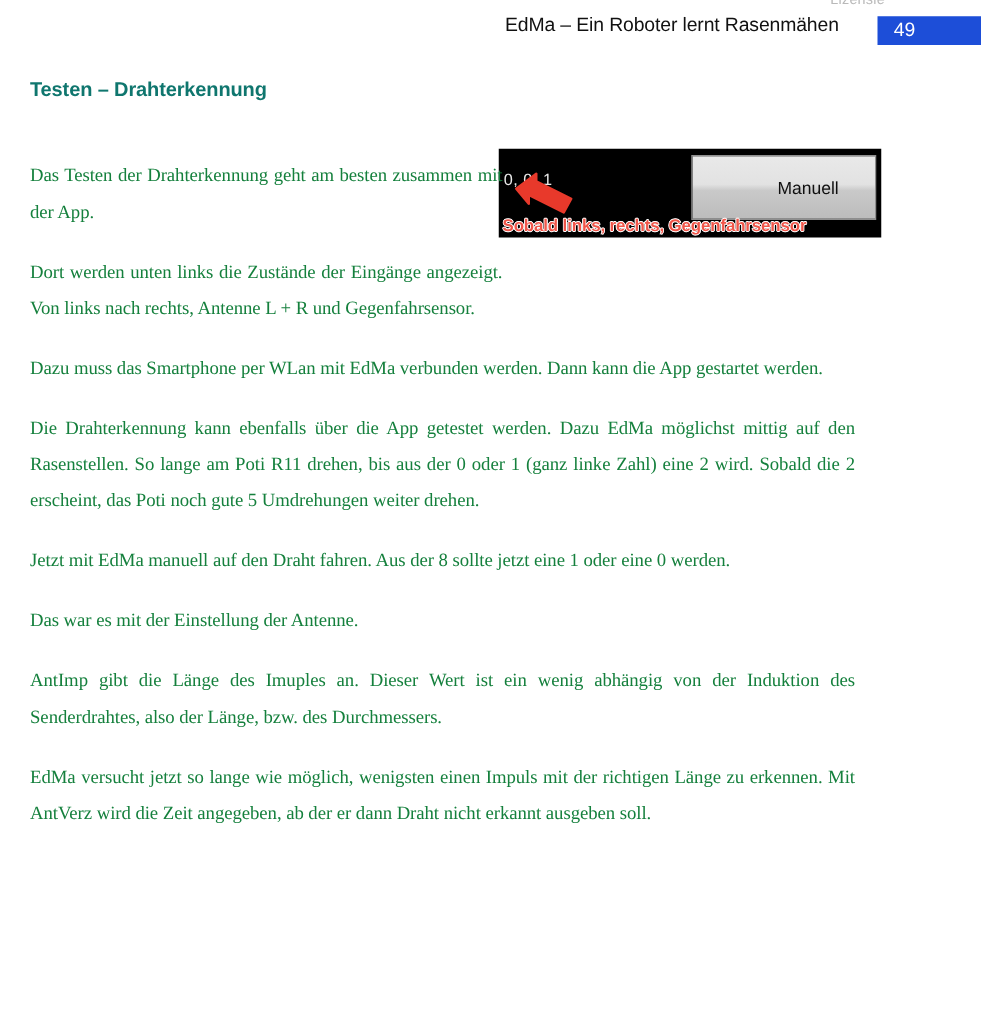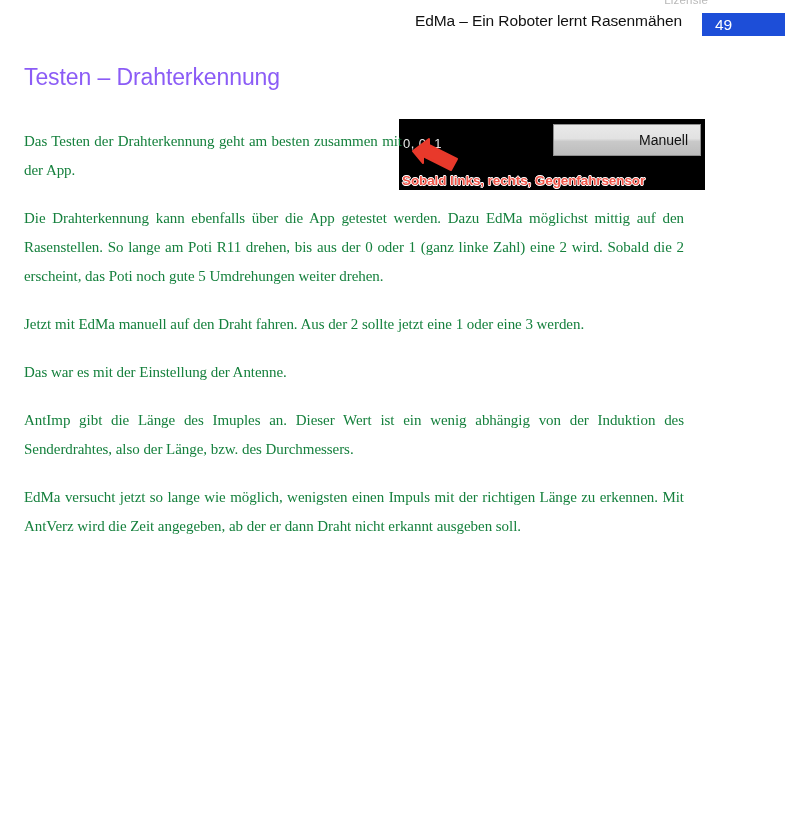--- a/index.html
+++ b/index.html
@@ -33,21 +33,20 @@
     letter-spacing: .2px;
     white-space: nowrap;
     overflow: hidden;
     height: 12px;
   }
   .header-title {
     position: absolute;
     top: 12px;
     left: 404px;
     width: 278px;
-    text-align: right;
     font-size: 15.5px;
     color: #111111;
     letter-spacing: -0.1px;
     white-space: nowrap;
   }
   .page-badge {
     position: absolute;
     top: 13px;
     left: 686px;
     width: 96px;
@@ -60,23 +59,23 @@
     padding-left: 13px;
     box-sizing: border-box;
     margin-left: 16px;
   }
 
   
   .section-heading {
     position: absolute;
     top: 64px;
     left: 24px;
-    font-size: 23px;
-    font-weight: normal;
-    color: #8b5cf6;
+    font-size: 16px;
+    font-weight: bold;
+    color: #0f766e;
     letter-spacing: -0.1px;
     white-space: nowrap;
   }
 
   
   .body-col {
     position: absolute;
     left: 24px;
     top: 127px;
     width: 660px;
@@ -115,28 +114,28 @@
     font-size: 13px;
     color: #e8e8e8;
     font-family: "Liberation Sans", sans-serif;
     letter-spacing: .4px;
   }
   .app-figure .mode-button {
     position: absolute;
     left: 154px;
     top: 5px;
     width: 148px;
-    height: 32px;
+    height: 52px;
     background: linear-gradient(to bottom, #e9e9e9 0%, #e2e2e2 45%, #c9c9c9 55%, #bcbcbc 100%);
     border: 1px solid #8f8f8f;
     box-sizing: border-box;
     display: flex;
     align-items: center;
     justify-content: flex-end;
-    padding-right: 12px;
+    padding-right: 29px;
     font-size: 14px;
     color: #101010;
   }
   .arrow-wrap {
     position: absolute;
     left: 0; top: 0;
     width: 306px; height: 71px;
     pointer-events: none;
   }
   .app-figure .callout {
@@ -176,26 +175,28 @@
       </g>
     </svg>
   </div>
   <div class="callout">Sobald links, rechts, Gegenfahrsensor</div>
 </div>
 
 <div class="body-col">
 
   <p class="para narrow">Das Testen der Drahterkennung geht am besten zusammen mit der App.</p>
 
-
+  <p class="para narrow">Dort werden unten links die Zustände der Eingänge angezeigt. Von links nach rechts, Antenne L + R und Gegenfahrsensor.</p>
+
+  <p class="para">Dazu muss das Smartphone per WLan mit EdMa verbunden werden. Dann kann die App gestartet werden.</p>
 
 
   <p class="para">Die Drahterkennung kann ebenfalls über die App getestet werden. Dazu EdMa möglichst mittig auf den Rasenstellen. So lange am Poti R11 drehen, bis aus der 0 oder 1 (ganz linke Zahl) eine 2 wird. Sobald die 2 erscheint, das Poti noch gute 5 Umdrehungen weiter drehen.</p>
 
-  <p class="para nojust">Jetzt mit EdMa manuell auf den Draht fahren. Aus der 2 sollte jetzt eine 1 oder eine 3 werden.</p>
+  <p class="para nojust">Jetzt mit EdMa manuell auf den Draht fahren. Aus der 8 sollte jetzt eine 1 oder eine 0 werden.</p>
 
   <p class="para nojust">Das war es mit der Einstellung der Antenne.</p>
 
 
   <p class="para">AntImp gibt die Länge des Imuples an. Dieser Wert ist ein wenig abhängig von der Induktion des Senderdrahtes, also der Länge, bzw. des Durchmessers.</p>
 
   <p class="para">EdMa versucht jetzt so lange wie möglich, wenigsten einen Impuls mit der richtigen Länge zu erkennen. Mit AntVerz wird die Zeit angegeben, ab der er dann Draht nicht erkannt ausgeben soll.</p>
 
 </div>
 

